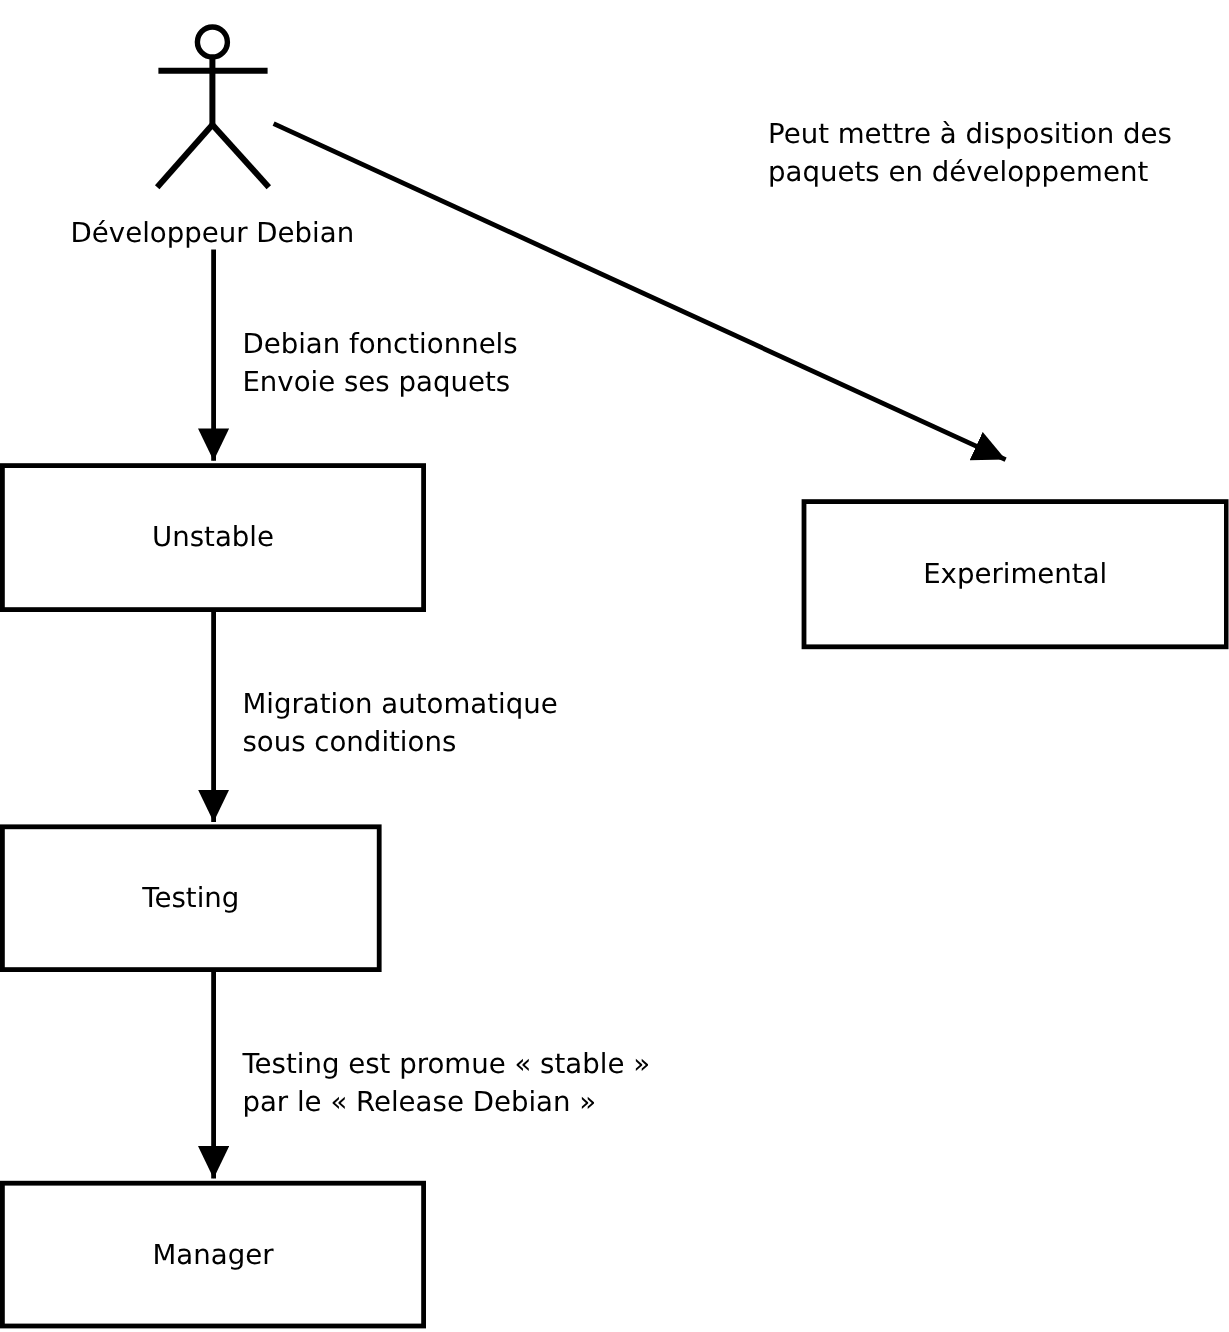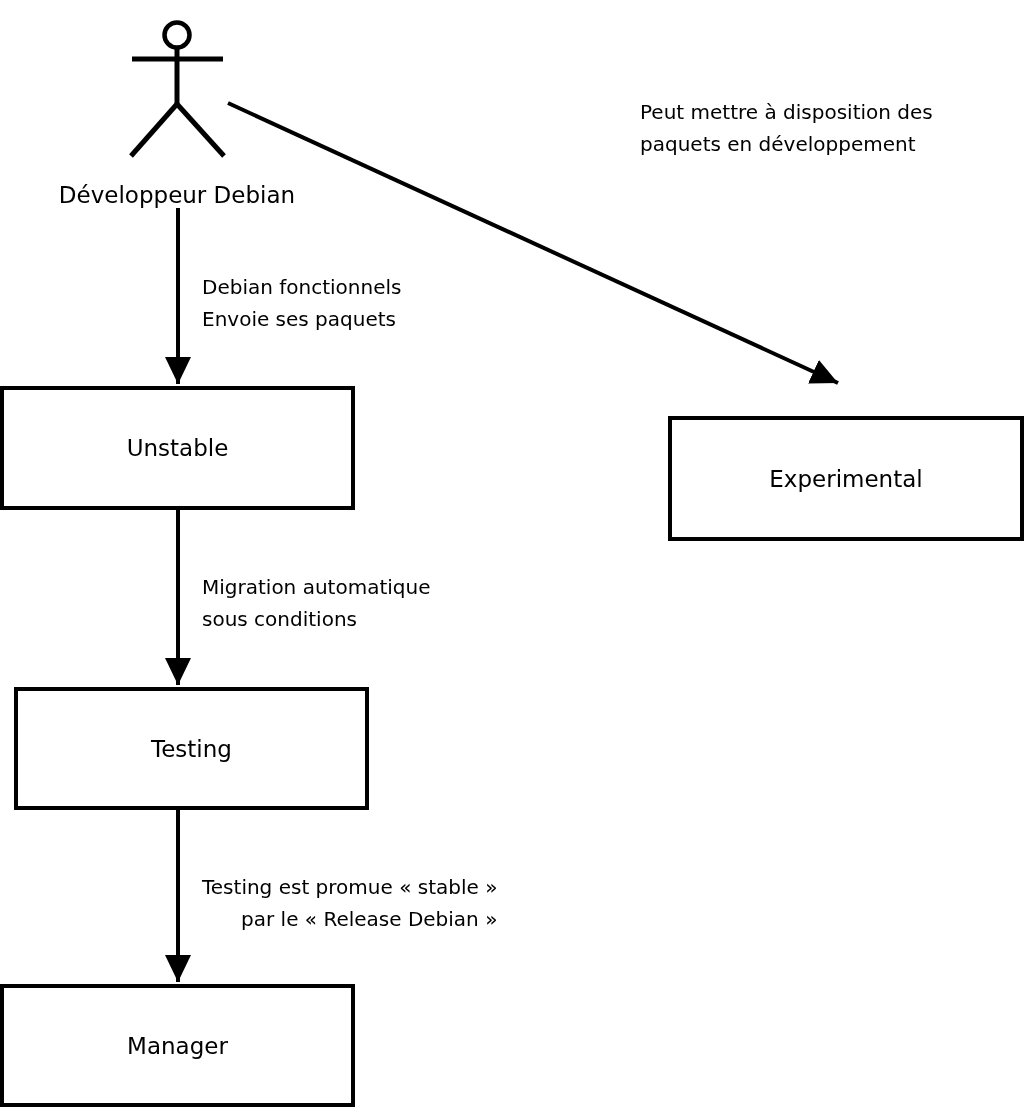--- a/index.html
+++ b/index.html
@@ -28,32 +28,32 @@
     box-sizing: border-box;
     border: 4px solid #000000;
     background: #ffffff;
     display: flex;
     align-items: center;
     justify-content: center;
     font-size: 23px;
   }
   #box-unstable     { left: 0px;   top: 386px; width: 355px; height: 124px; }
   #box-experimental { left: 668px; top: 384px; width: 356px; height: 125px; margin-top: 32px; }
-  #box-testing      { left: 14px;   top: 687px; width: 355px; height: 123px; }
+  #box-testing      { left: 0px;   top: 687px; width: 318px; height: 123px; }
   #box-stable       { left: 0px;   top: 984px; width: 355px; height: 123px; }
   .note {
     position: absolute;
-    font-size: 20px;
+    font-size: 23px;
     line-height: 32px;
     white-space: nowrap;
   }
   #note-experimental { left: 640px; top: 96px;  }
   #note-upload       { left: 202px; top: 271px; }
   #note-migration    { left: 202px; top: 571px; }
-  #note-promotion    { left: 202px; top: 871px; text-align: right; }
+  #note-promotion    { left: 202px; top: 871px; }
   .actor-label {
     position: absolute;
     left: 177px;
     top: 179px;
     transform: translateX(-50%);
     font-size: 23px;
     line-height: 32px;
     white-space: nowrap;
   }
 </style>

